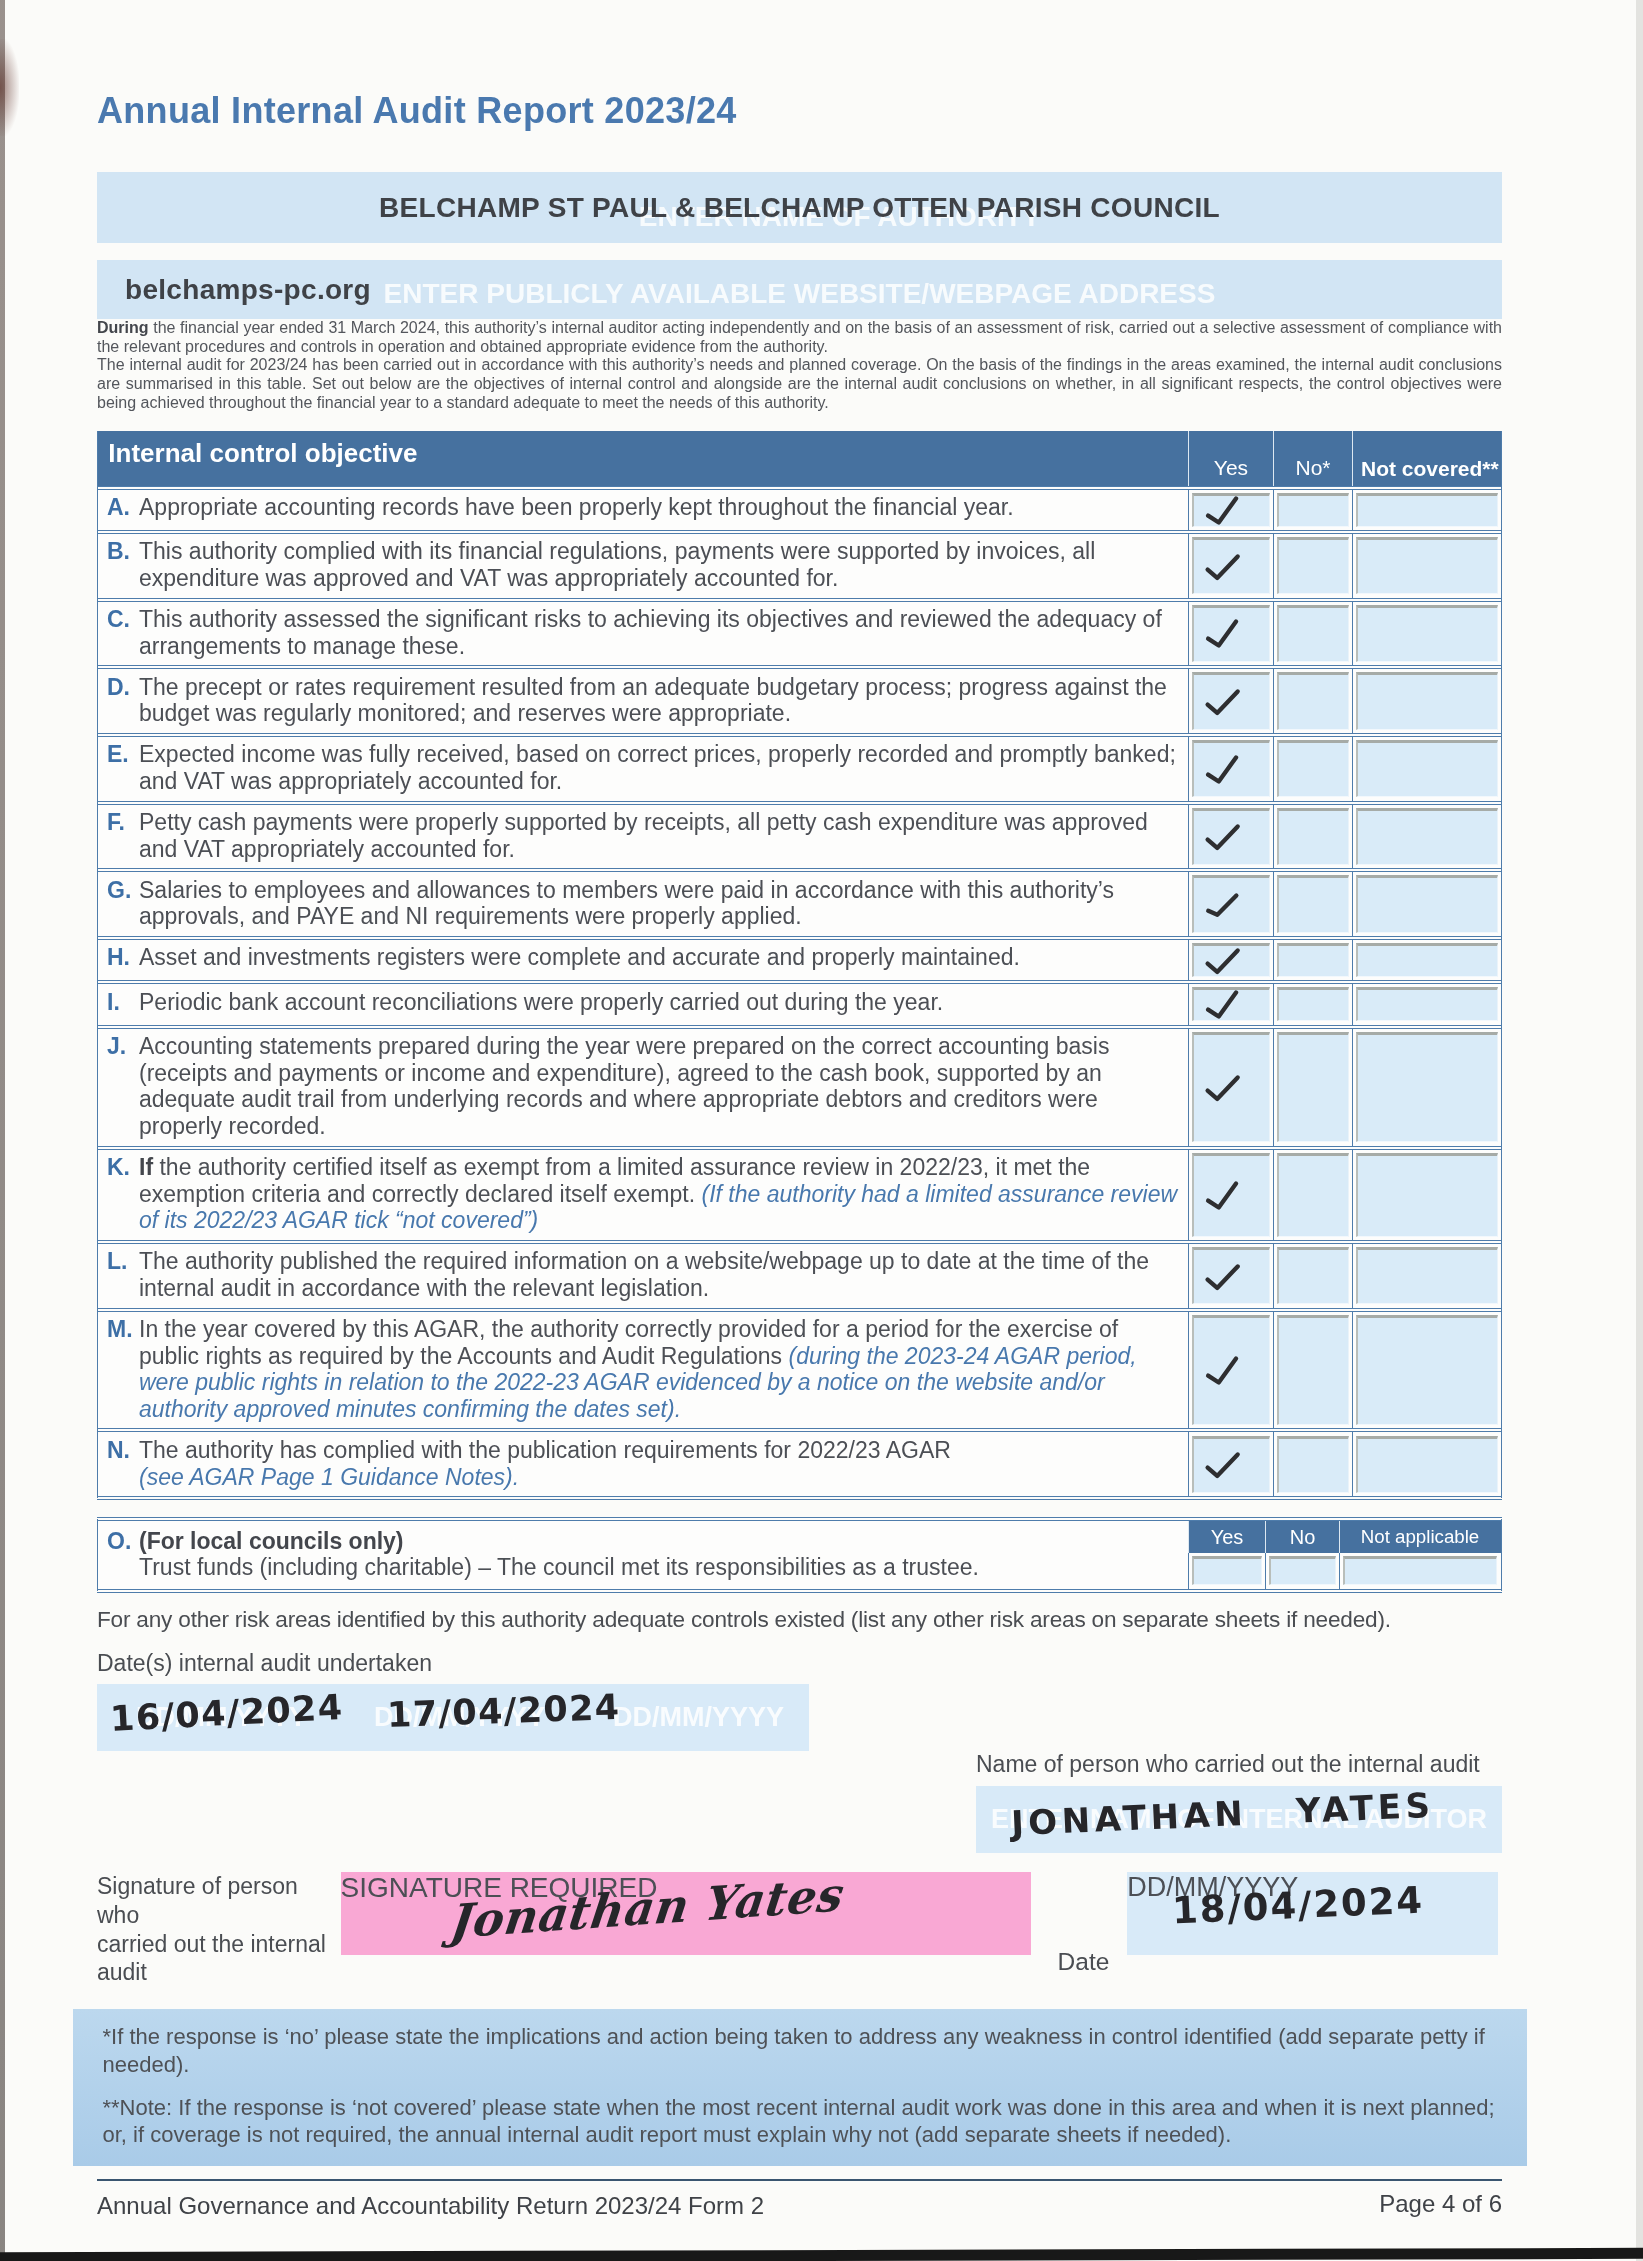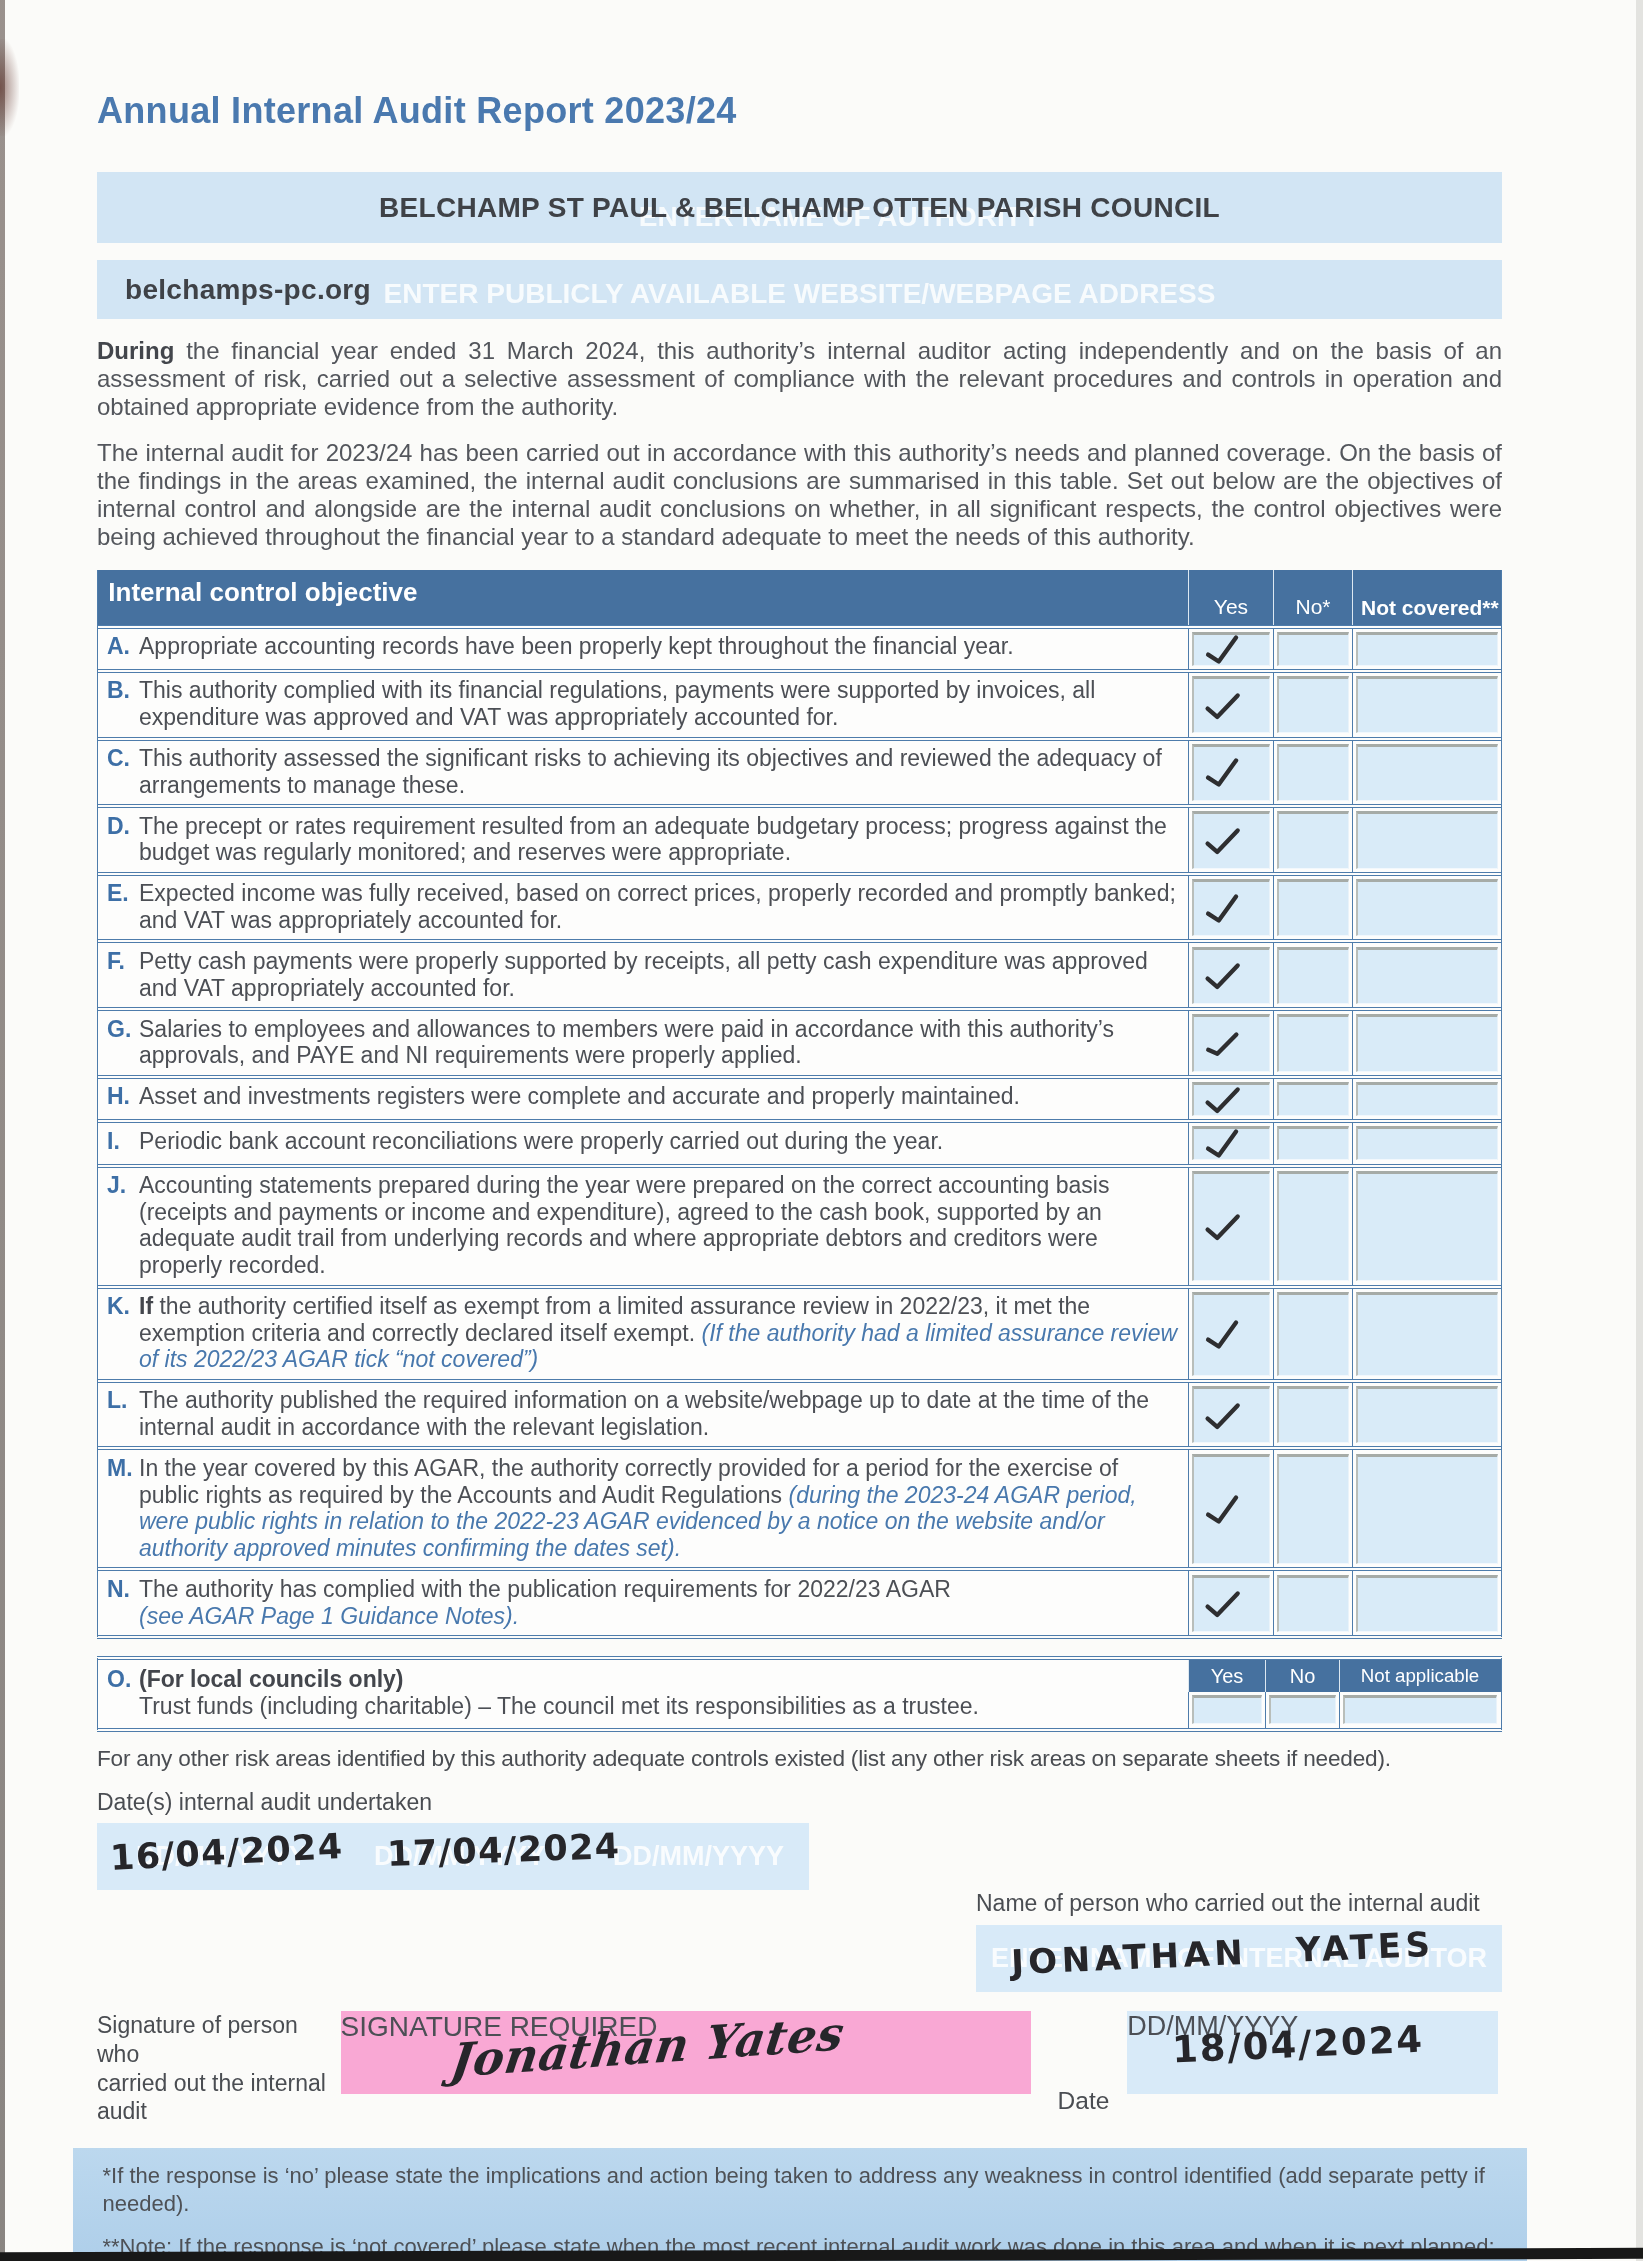--- a/index.html
+++ b/index.html
@@ -30,21 +30,21 @@
 
   .banner{position:relative;background:var(--banner-blue);margin-top:40px;}
   .banner.authority{height:71px;display:flex;align-items:center;justify-content:center;}
   .banner.website{height:59px;display:flex;align-items:center;margin-top:17px;}
   .banner .big{font-size:28px;font-weight:600;color:#3f4247;letter-spacing:0.3px;z-index:2;}
   .banner.website .big{padding-left:28px;}
   .ghost{position:absolute;color:rgba(255,255,255,.82);font-weight:bold;z-index:1;white-space:nowrap;}
   .ghost.auth{font-size:28px;left:50%;top:64%;transform:translate(-40%,-50%);}
   .ghost.web{font-size:28px;left:50%;top:58%;transform:translate(-50%,-50%);}
 
-  p.intro{font-size:24px;line-height:1.17;margin-top:18px;color:#53565c;text-align:justify;}
+  p.intro{font-size:16px;line-height:1.17;color:#53565c;text-align:justify;}
   p.intro b{color:#43464c;}
 
   
   .itable{margin-top:18px;border-left:1.9px solid var(--line-blue);border-right:1.9px solid var(--line-blue);border-bottom:4.5px double var(--line-blue);}
   .thead{display:flex;background:var(--hdr-blue);color:#fff;min-height:55px;}
   .thead .hobj{flex:1;font-size:26px;font-weight:bold;padding:7.7px 0 0 10.3px;}
   .hcell{border-left:1.9px solid #dde8f1;display:flex;align-items:flex-end;justify-content:center;font-size:21px;padding-bottom:5.2px;}
   .hcell.nc{justify-content:flex-start;padding-left:8px;line-height:1.12;font-weight:bold;}
   .w-yes{width:85px;}.w-no{width:79px;}.w-nc{width:149px;}
   .trow{display:flex;border-top:4.5px double var(--line-blue);background:#fdfdfc;}

